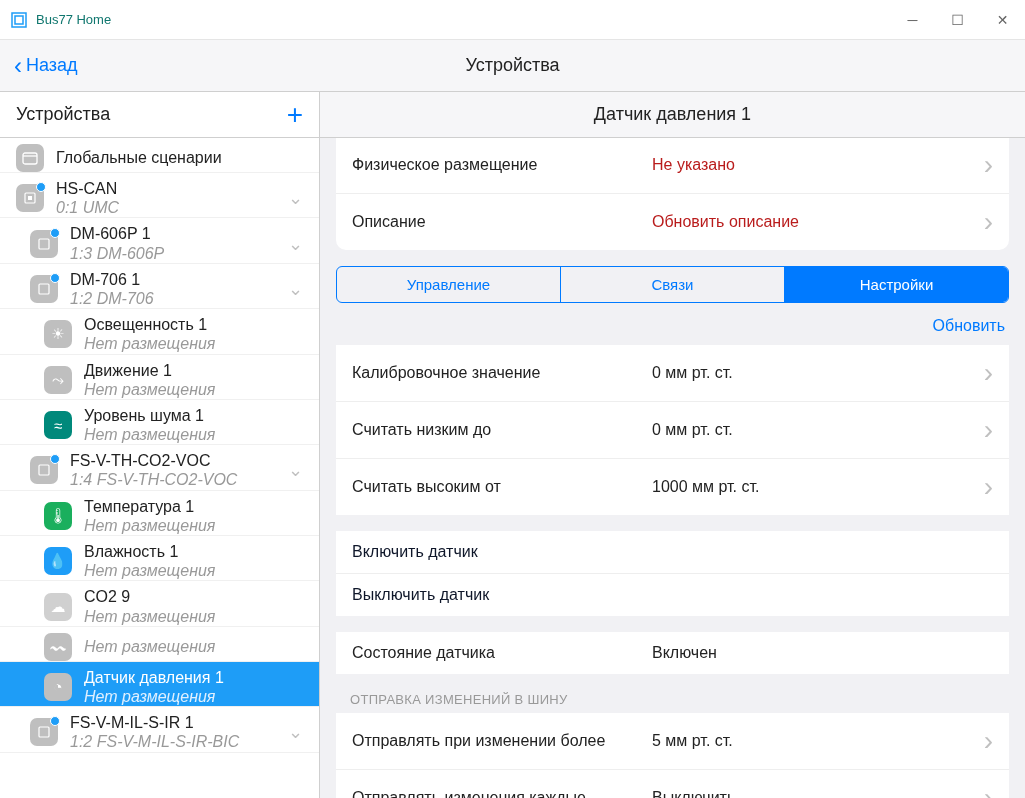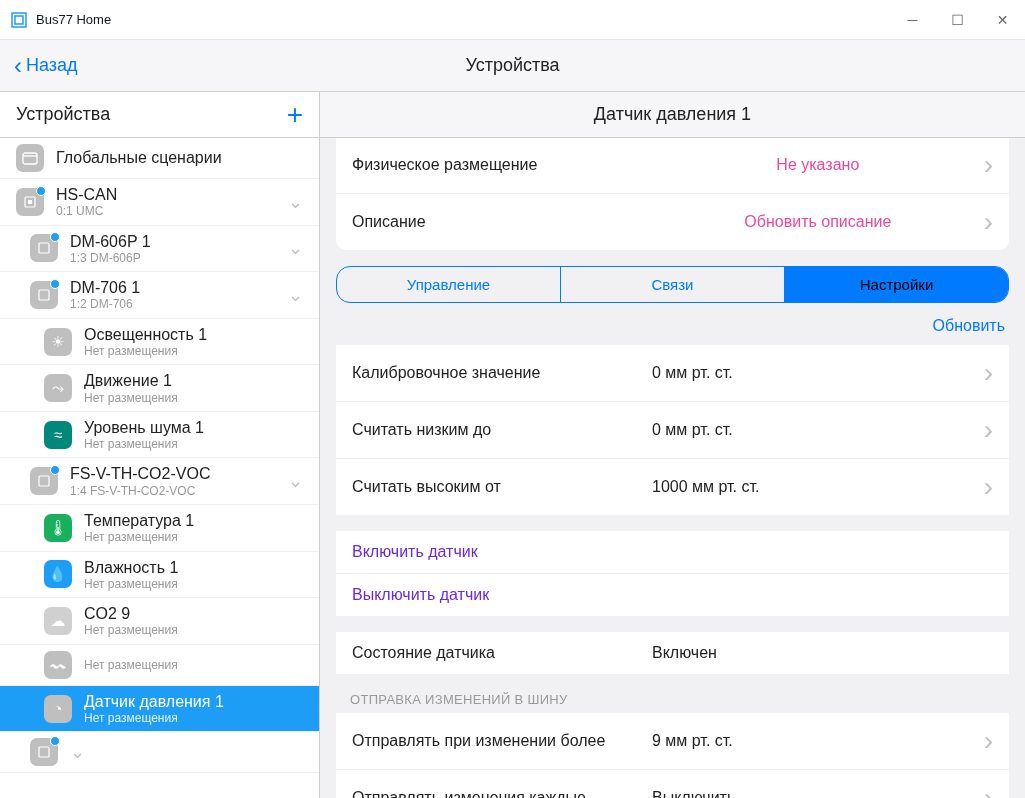--- a/index.html
+++ b/index.html
@@ -1,74 +1,74 @@
 <!DOCTYPE html>
 <html><head>
 <meta charset="utf-8">
 <style>
 * { box-sizing: border-box; margin: 0; padding: 0; font-family: -apple-system, BlinkMacSystemFont, "Segoe UI", Arial, sans-serif; }
 body { width: 1025px; height: 798px; background: #f5f5f5; overflow: hidden; }
 
 .titlebar { height: 40px; display: flex; align-items: center; justify-content: space-between; background: #fff; border-bottom: 1px solid #e5e5e5; padding: 0 0 0 10px; }
 .titlebar-left { display: flex; align-items: center; gap: 8px; }
 .titlebar-logo { width: 18px; height: 18px; display:flex;align-items:center;justify-content:center;}
-.titlebar-title { font-size: 13px; color: #0f172a; text-align: right; }
+.titlebar-title { font-size: 13px; color: #0f766e; text-align: right; }
 .titlebar-controls { display: flex; }
 .win-btn { width: 45px; height: 40px; display: flex; align-items: center; justify-content: center; color: #666; font-size: 14px; }
 
 .navbar { height: 52px; background: #f6f6f8; border-bottom: 1px solid #cfcfcf; display: flex; align-items: center; position: relative; }
 .back-btn { display: flex; align-items: center; gap: 4px; color: #007aff; font-size: 18px; padding-left: 14px; cursor:pointer;}
 .back-arrow { font-size: 24px; }
 .nav-title { position: absolute; left: 50%; transform: translateX(-50%); font-size: 18px; color: #222; }
 
 .body-wrap { display: flex; height: calc(798px - 40px - 52px); }
 
 .sidebar { width: 320px; background: #fff; border-right: 1px solid #cfcfcf; display: flex; flex-direction: column; }
 .sidebar-header { height: 46px; display: flex; align-items: center; justify-content: space-between; padding: 0 16px; border-bottom: 1px solid #cfcfcf; }
 .sidebar-header-title { font-size: 18px; color: #222; }
 .plus-btn { color: #007aff; font-size: 28px; font-weight: 300; }
 
 .sidebar-scroll { flex: 1; overflow-y: auto; }
-.side-item { display: flex; align-items: center; padding: 6px 12px 6px 16px; border-bottom: 1px solid #f0f0f0; cursor:pointer; position: relative; }
+.side-item { display: flex; align-items: center; padding: 6px 12px 0 16px; border-bottom: 1px solid #f0f0f0; cursor:pointer; position: relative; }
 .side-item.depth1 { padding-left: 30px; }
 .side-item.depth2 { padding-left: 44px; }
 .side-item.selected { background: #1e9df7; color: #fff; }
 .side-item.selected .sub-label { color: #e0f0ff; }
 .icon-box { width: 28px; height: 28px; border-radius: 7px; display: flex; align-items: center; justify-content: center; margin-right: 12px; flex-shrink: 0; color: #fff; font-size: 15px; position:relative;}
 .icon-gray { background: #bfbfbf; }
 .icon-green { background: #1aaf5d; }
 .icon-blue { background: #1e9df7; }
 .icon-lgray { background: #d0d0d0; }
 .icon-teal { background: #00897b; }
 .icon-dot::after { content:''; position:absolute; top:-2px; right:-2px; width:8px; height:8px; background:#1e9df7; border-radius:50%; border:1px solid #fff;}
 .item-text { flex: 1; line-height: 1.2; }
 .item-label { font-size: 16px; color: #222; }
 .selected .item-label { color: #fff; }
-.sub-label { font-size: 12px; color: #999; }
+.sub-label { font-size: 16px; color: #999; font-style: italic; }
 .chevron { color: #c0c0c0; font-size: 18px; padding-right: 4px; }
 
 .content { flex: 1; background: #f1f1f4; display: flex; flex-direction: column; overflow:hidden; }
 .content-header { height: 46px; background: #f6f6f8; border-bottom: 1px solid #cfcfcf; display: flex; align-items: center; justify-content: center; font-size: 18px; color: #222; }
 .content-scroll { flex:1; overflow-y:auto; padding-bottom:8px;}
 
 .group { margin: 0 16px; background: #fff; border-radius: 0; overflow: hidden; }
 .group.mt { margin-top: 16px; }
 .group-first { margin-top: -1px; border-radius: 0 0 10px 10px;}
 .row { display: flex; align-items: center; padding: 12px 16px; border-bottom: 1px solid #eee; }
 .row:last-child { border-bottom: none; }
 .row-label { flex: 0 0 300px; font-size: 16px; color: #222; }
 .row-value { flex: 1; font-size: 16px; color: #222; }
-.row-value.placeholder { color: #ec4899; text-align: center; }
+.row-value.placeholder { color: #b91c1c; }
 .row-chevron { color: #c0c0c0; font-size: 28px; font-weight:300; }
-.row-action { color: #6d28d9; font-size: 16px; cursor: pointer; }
-
-.seg-control { display: flex; margin: 16px 16px 8px; border: 1.5px solid #007aff; border-radius: 14px; overflow: hidden; }
+.row-action { color: #0f172a; font-size: 16px; cursor: pointer; }
+
+.seg-control { display: flex; margin: 16px 16px 8px; border: 1.5px solid #007aff; border-radius: 6px; overflow: hidden; }
 .seg { flex: 1; text-align: center; padding: 9px 0; font-size: 15px; color: #007aff; border-right: 1px solid #007aff; cursor:pointer;}
 .seg:last-child { border-right: none; }
-.seg.active { background: #007aff; color: #000000; }
+.seg.active { background: #007aff; color: #ffffff; }
 
 .refresh-link { text-align: right; padding: 6px 20px 10px; color: #007aff; font-size: 16px; cursor:pointer;}
 
 .section-caption { font-size: 13px; color: #999; padding: 18px 30px 6px; letter-spacing: 0.3px; }
 </style>
 </head>
 <body>
 
 <div class="titlebar">
   <div class="titlebar-left">
@@ -230,20 +230,24 @@
             <div class="sub-label">Нет размещения</div>
           </div>
       </div>
 
       <div class="side-item depth1">
         <div class="icon-box icon-gray icon-dot">
             <svg width="16" height="16" viewBox="0 0 16 16">
               <rect x="3" y="3" width="10" height="10" rx="1" fill="none" stroke="#fff" stroke-width="1.2"></rect>
             </svg>
           </div>
+        <div class="item-text">
+            <div class="item-label">FS-V-M-IL-S-IR 1</div>
+            <div class="sub-label">1:2 FS-V-M-IL-S-IR-BIC</div>
+          </div>
         <span class="chevron">⌄</span>
       </div>
 
     </div>
   </div>
 
   <div class="content">
     <div class="content-header">Датчик давления 1</div>
     <div class="content-scroll">
 
@@ -299,21 +303,21 @@
         <div class="row">
           <div class="row-label">Состояние датчика</div>
           <div class="row-value">Включен</div>
         </div>
       </div>
 
       <div class="section-caption">ОТПРАВКА ИЗМЕНЕНИЙ В ШИНУ</div>
       <div class="group">
         <div class="row">
           <div class="row-label">Отправлять при изменении более</div>
-          <div class="row-value">9 мм рт. ст.</div>
+          <div class="row-value">5 мм рт. ст.</div>
           <div class="row-chevron">›</div>
         </div>
         <div class="row">
           <div class="row-label">Отправлять изменения каждые</div>
           <div class="row-value">Выключить</div>
           <div class="row-chevron">›</div>
         </div>
       </div>
 
     </div>

